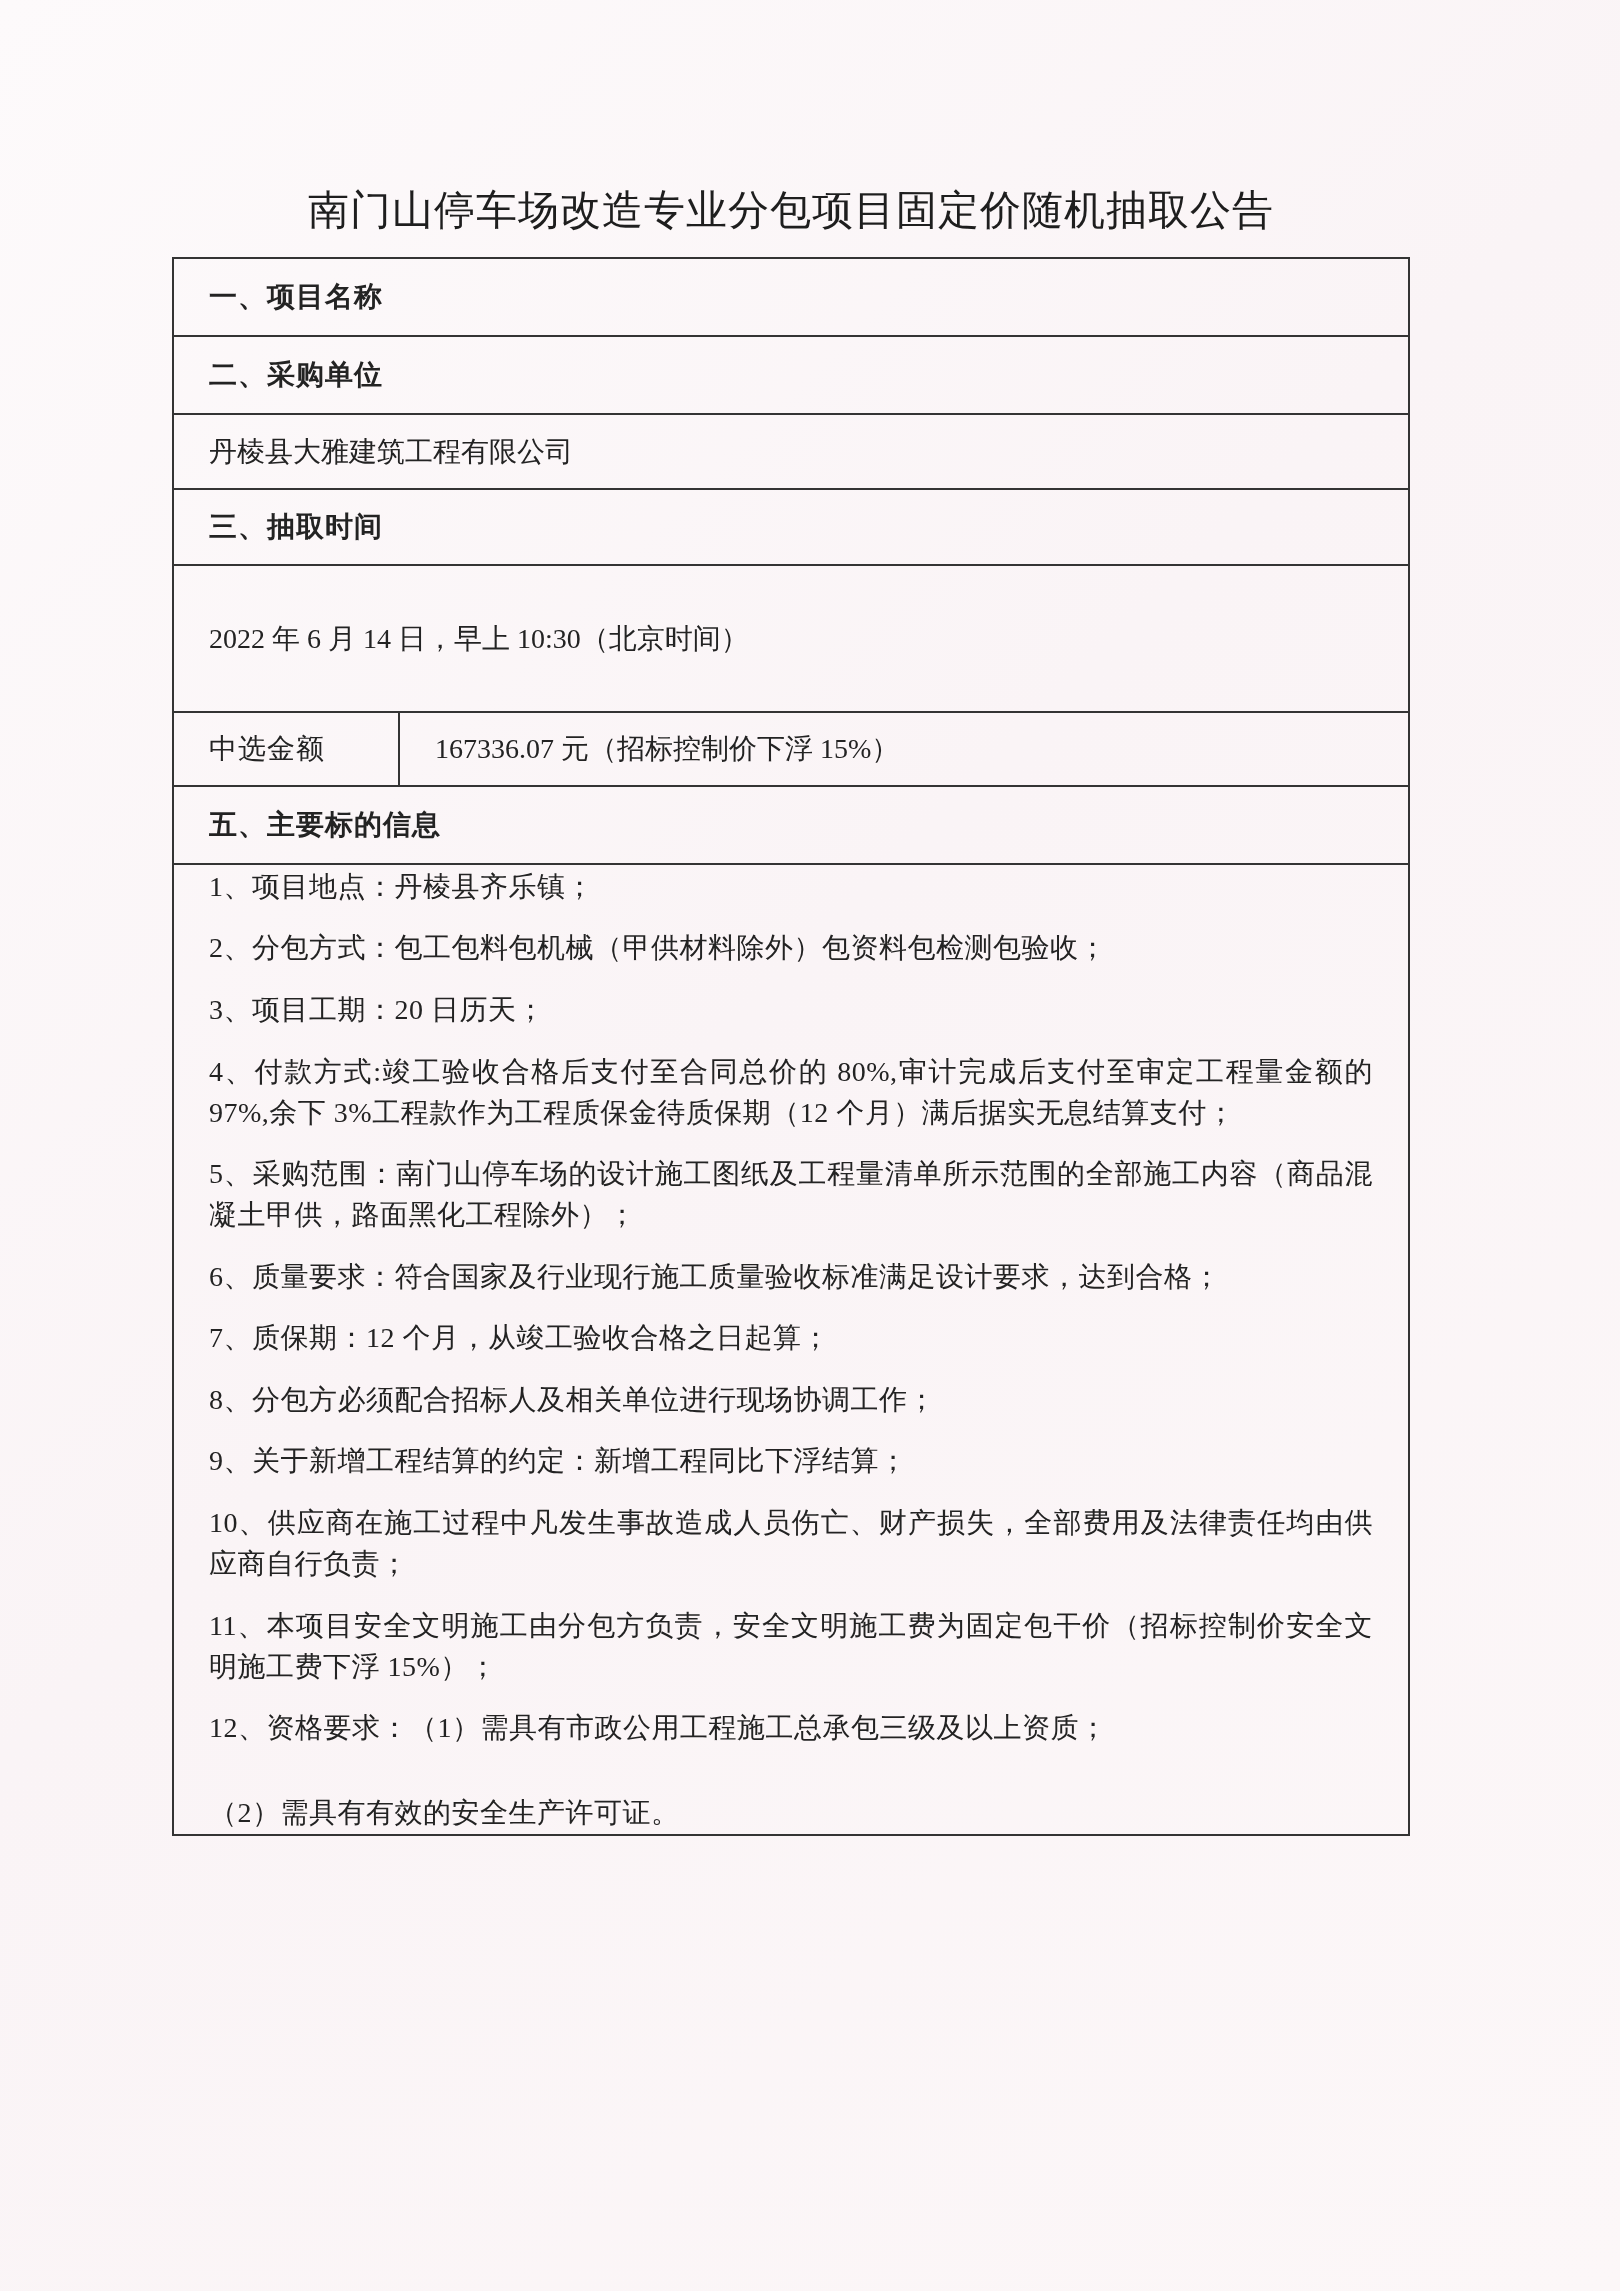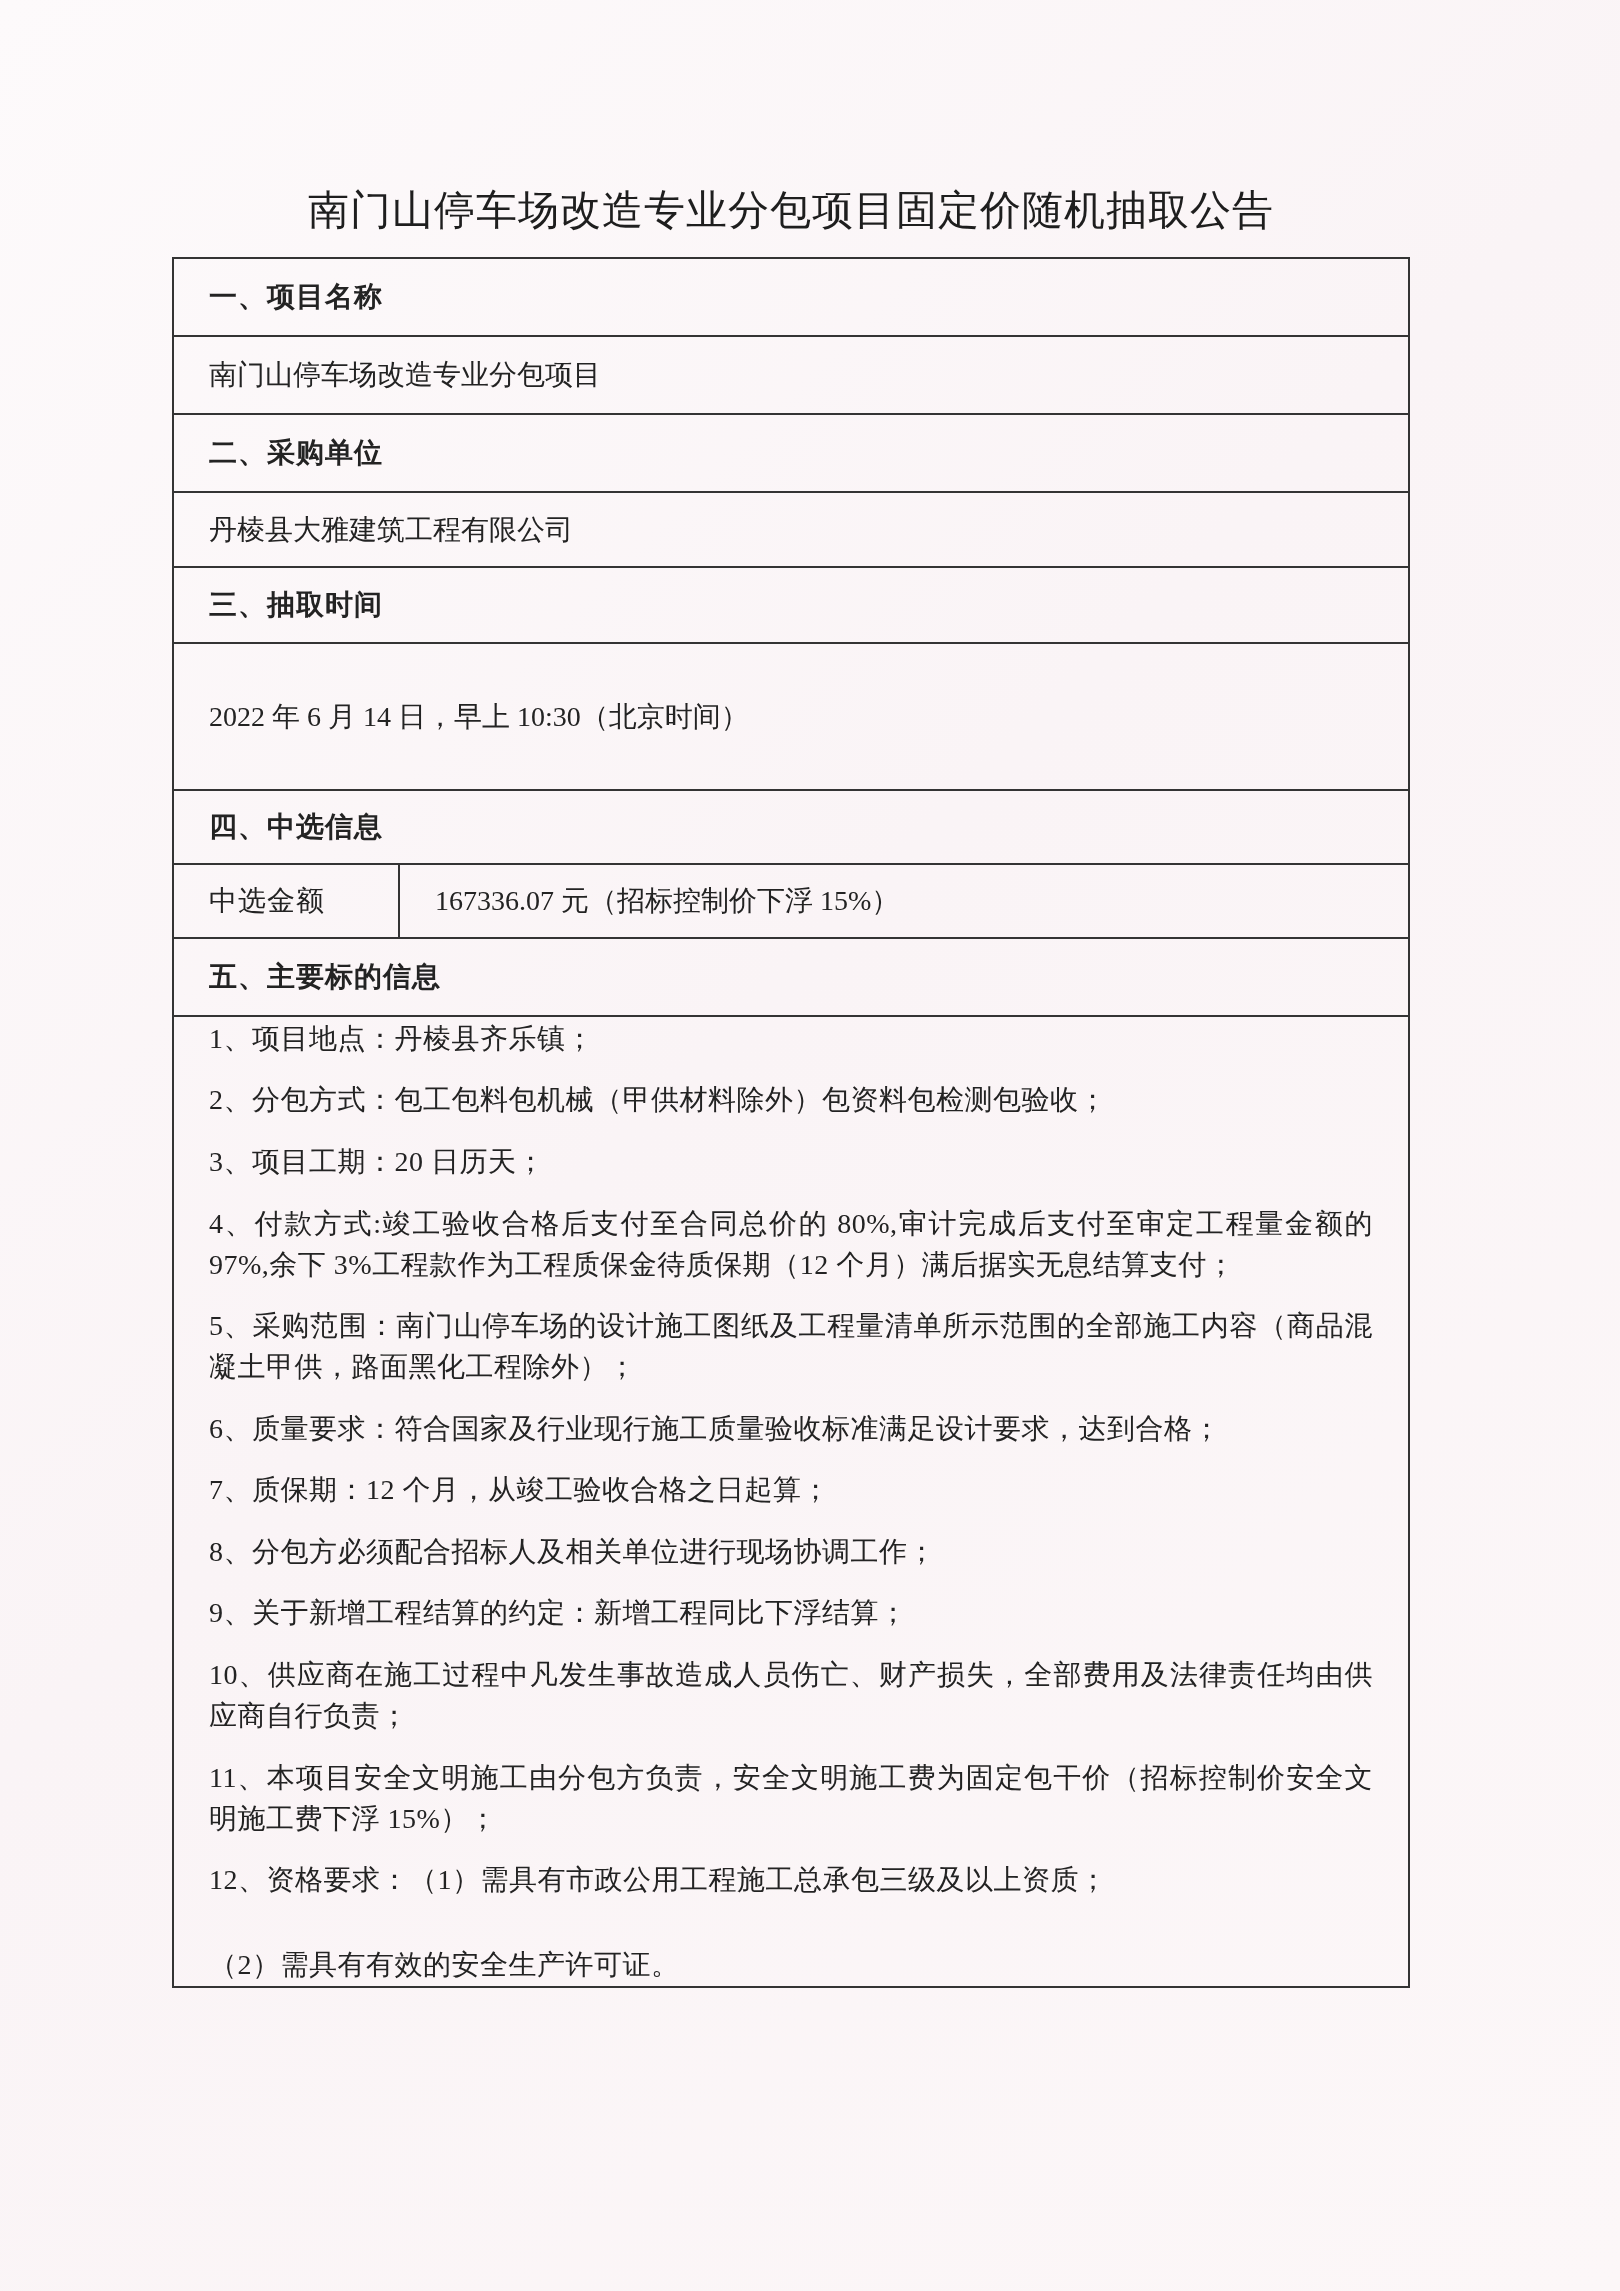--- a/index.html
+++ b/index.html
@@ -72,41 +72,35 @@
 
   <table class="doc-table">
     <colgroup>
       <col style="width:226px">
       <col>
     </colgroup>
     <tbody>
       <tr style="height:78px">
         <td colspan="2" class="sec-heading">一、项目名称</td>
       </tr>
-      <tr style="height:78px">
-        <td colspan="2">南门山停车场改造专业分包项目</td>
-      </tr>
 
       <tr style="height:78px">
         <td colspan="2" class="sec-heading">二、采购单位</td>
       </tr>
       <tr style="height:75px">
         <td colspan="2">丹棱县大雅建筑工程有限公司</td>
       </tr>
 
       <tr style="height:76px">
         <td colspan="2" class="sec-heading">三、抽取时间</td>
       </tr>
       <tr style="height:147px">
         <td colspan="2">2022 年 6 月 14 日，早上 10:30（北京时间）</td>
       </tr>
 
-      <tr style="height:74px">
-        <td colspan="2" class="sec-heading">四、中选信息</td>
-      </tr>
       <tr style="height:74px">
         <td class="kv-label">中选金额</td>
         <td class="kv-value">167336.07 元（招标控制价下浮 15%）</td>
       </tr>
 
       <tr style="height:78px">
         <td colspan="2" class="sec-heading">五、主要标的信息</td>
       </tr>
       <tr style="height:971px">
         <td colspan="2" class="items-cell">

